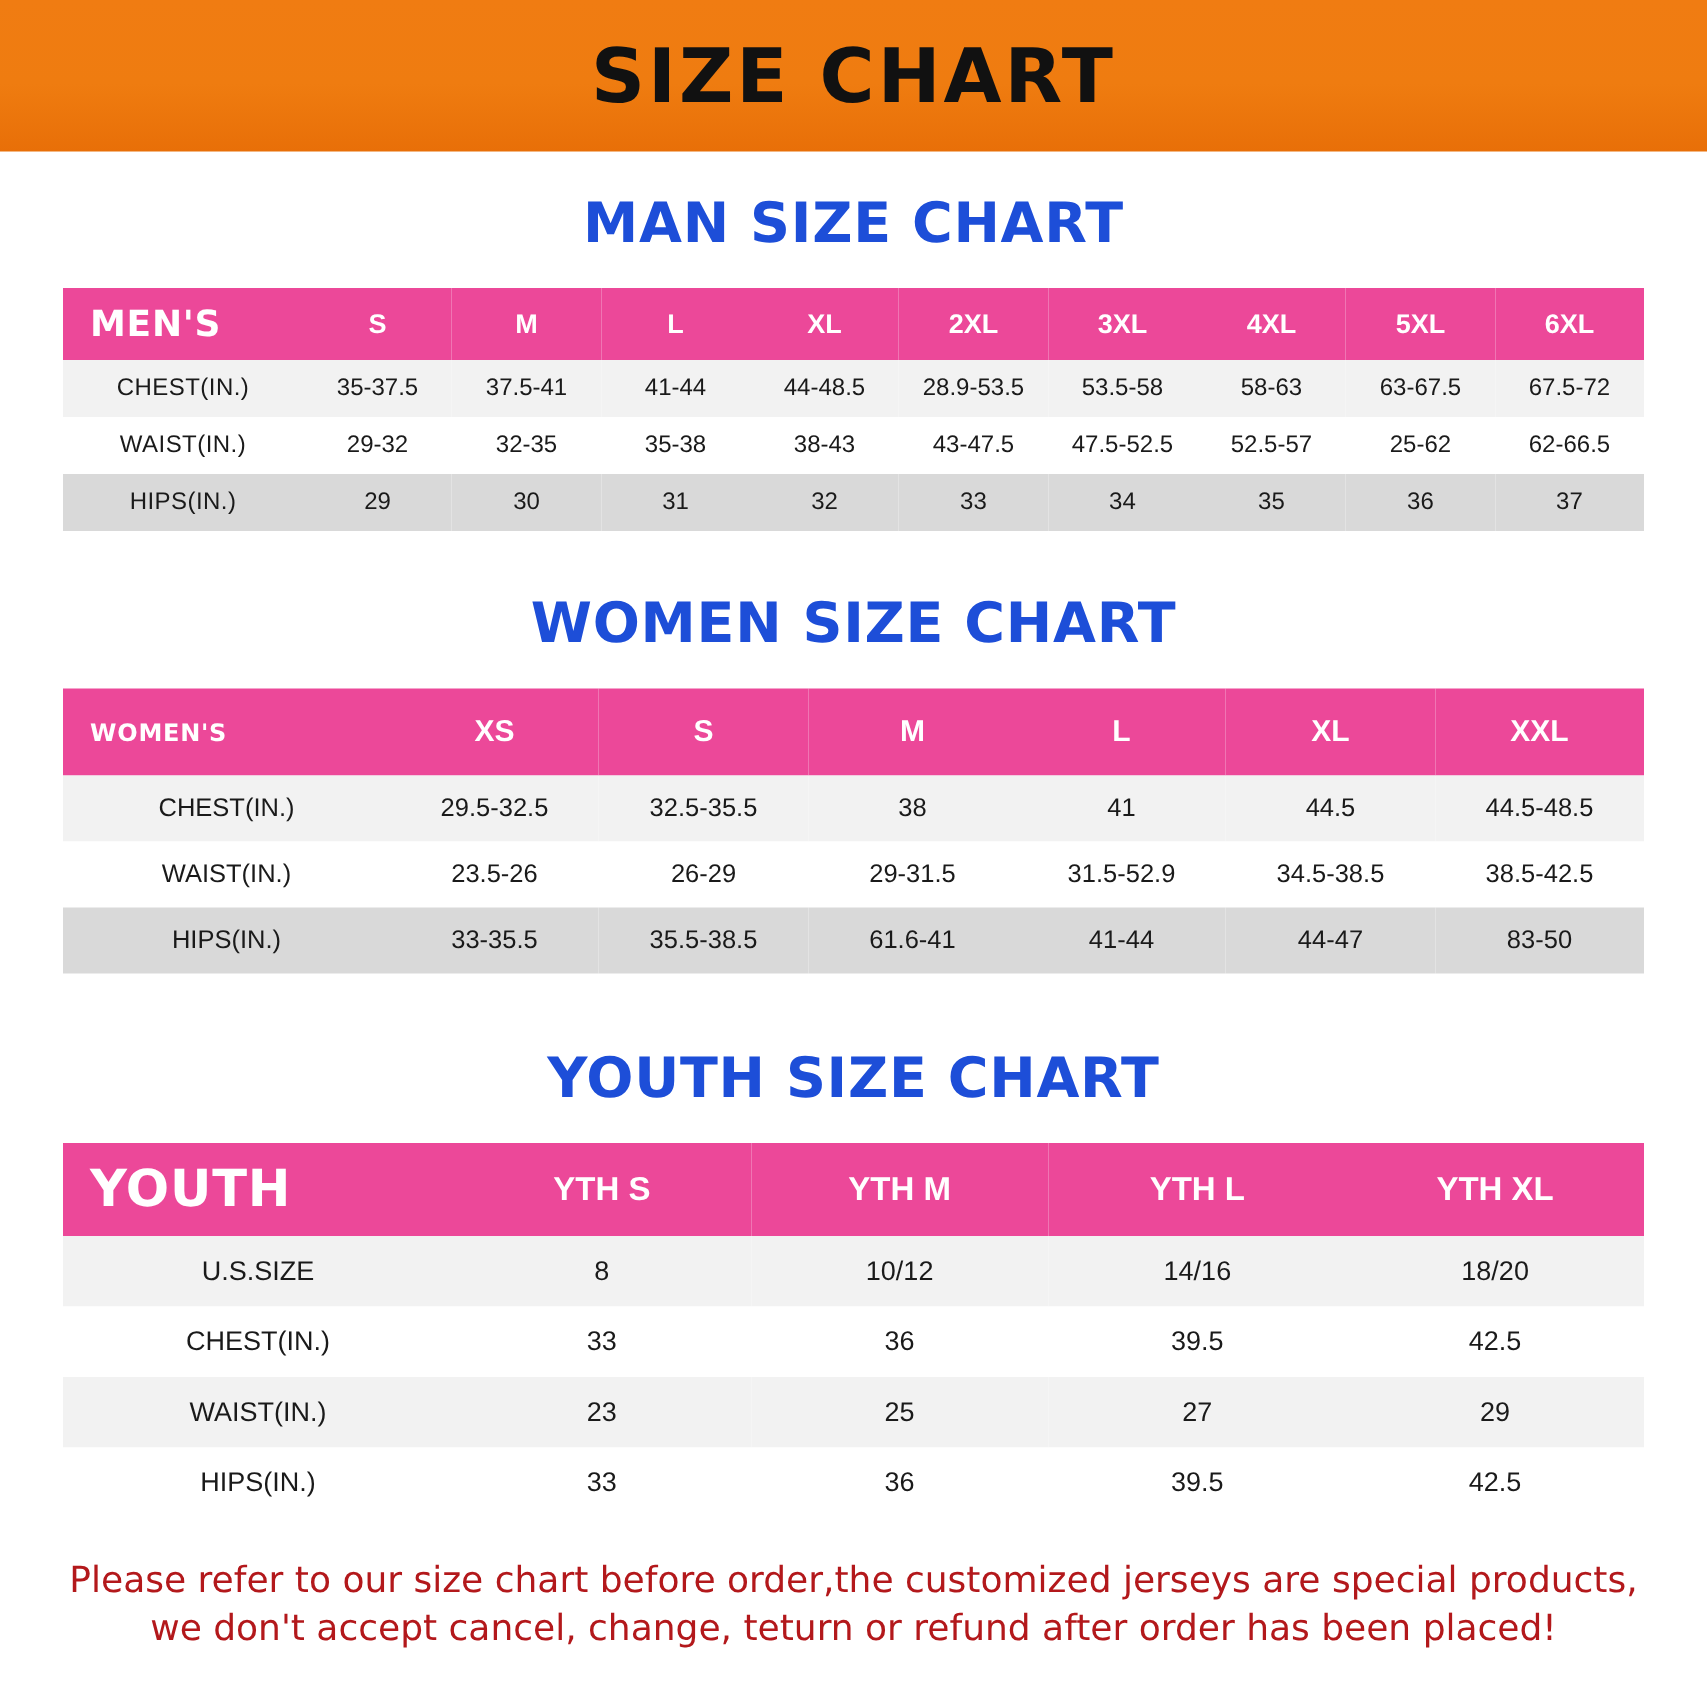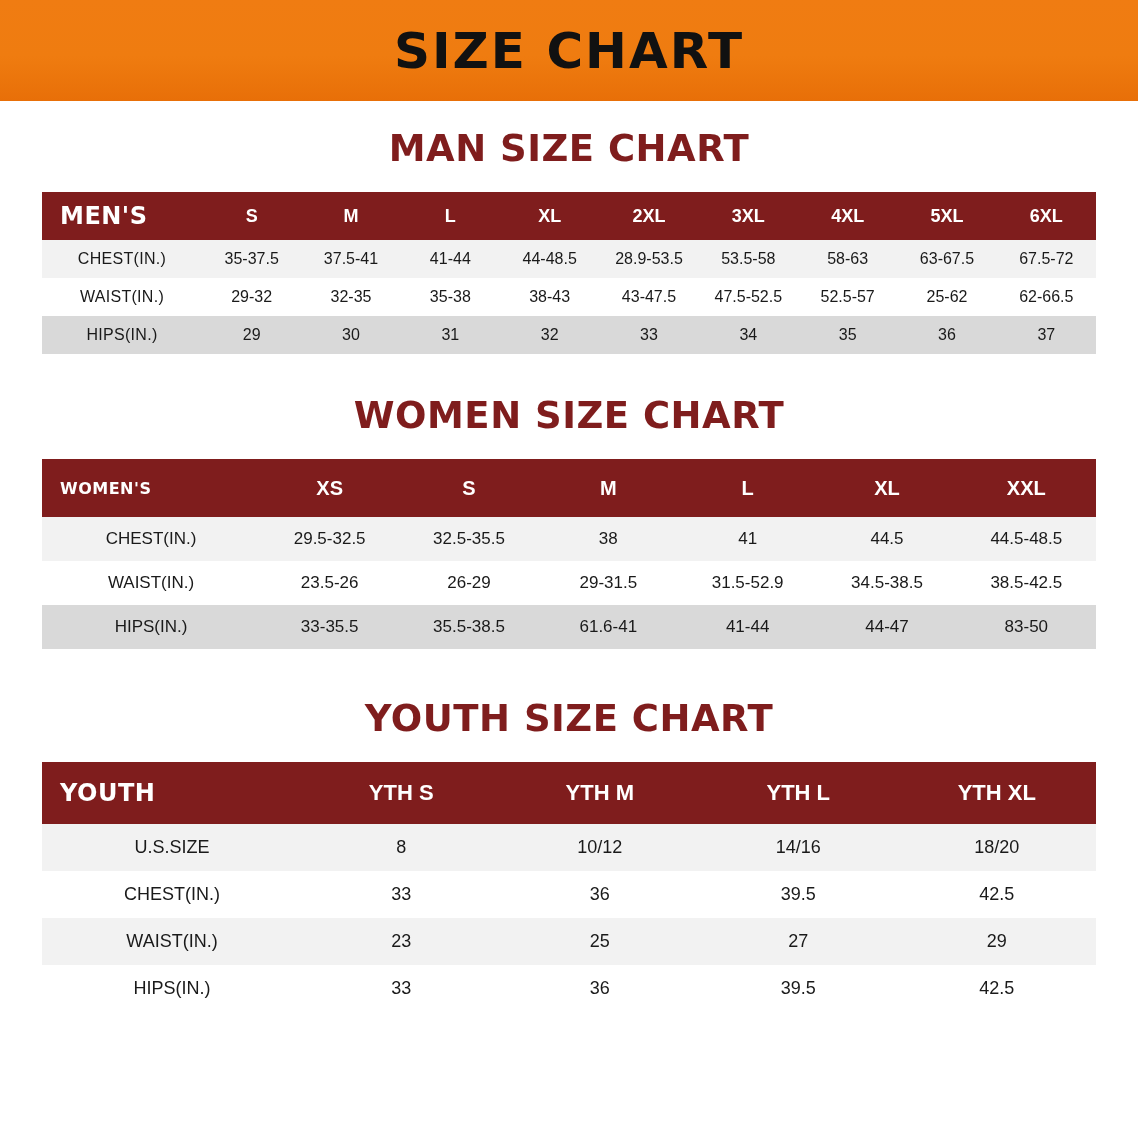--- a/index.html
+++ b/index.html
@@ -33,21 +33,21 @@
     color: #111111;
     line-height: 1;
     text-align: center;
   }
 
   
   .section-title {
     text-align: center;
     font-family: "DejaVu Sans", sans-serif;
     font-weight: bold;
-    color: #7f1d1d;
+    color: #1d4ed8;
     letter-spacing: 0.5px;
   }
   .section-title.man {
     font-size: 37px;
     margin-top: 26px;
     margin-bottom: 22px;
   }
   .section-title.women {
     font-size: 37px;
     margin-top: 40px;
@@ -71,21 +71,21 @@
   }
   table.size-table th,
   table.size-table td {
     text-align: center;
     font-family: "Liberation Sans", sans-serif;
     color: #1a1a1a;
     white-space: nowrap;
   }
   
   table.size-table thead tr {
-    background: #7f1d1d;
+    background: #ec4899;
   }
   table.size-table thead th {
     color: #ffffff;
     font-weight: bold;
   }
   table.size-table thead th.rowlabel {
     text-align: left;
     padding-left: 18px;
     font-family: "DejaVu Sans", sans-serif;
     letter-spacing: 0.5px;
@@ -99,21 +99,21 @@
   #men-table col.first { width: 160px; }
 
   
   #women-table thead th { font-size: 20px; height: 56px; }
   #women-table thead th.rowlabel { font-size: 16px; }
   #women-table tbody td { font-size: 17px; height: 42px; }
   #women-table col.first { width: 218px; }
 
   
   #youth-table thead th { font-size: 22px; height: 60px; }
-  #youth-table thead th.rowlabel { font-size: 24px; }
+  #youth-table thead th.rowlabel { font-size: 34px; }
   #youth-table tbody td { font-size: 18px; height: 45px; }
   #youth-table col.first { width: 260px; }
 
   
   tbody tr.band-dark { background: #d9d9d9; }
   tbody tr.band-light { background: #f2f2f2; }
   tbody tr.band-white { background: #ffffff; }
 
   
   .note {
@@ -310,13 +310,15 @@
         <td>33</td>
         <td>36</td>
         <td>39.5</td>
         <td>42.5</td>
       </tr>
     </tbody>
   </table>
 </div>
 
 <div class="note">
+  <span class="line">Please refer to our size chart before order,the customized jerseys are special products,</span>
+  <span class="line">we don't accept cancel, change, teturn or refund after order has been placed!</span>
 </div>
 
 </body></html>

